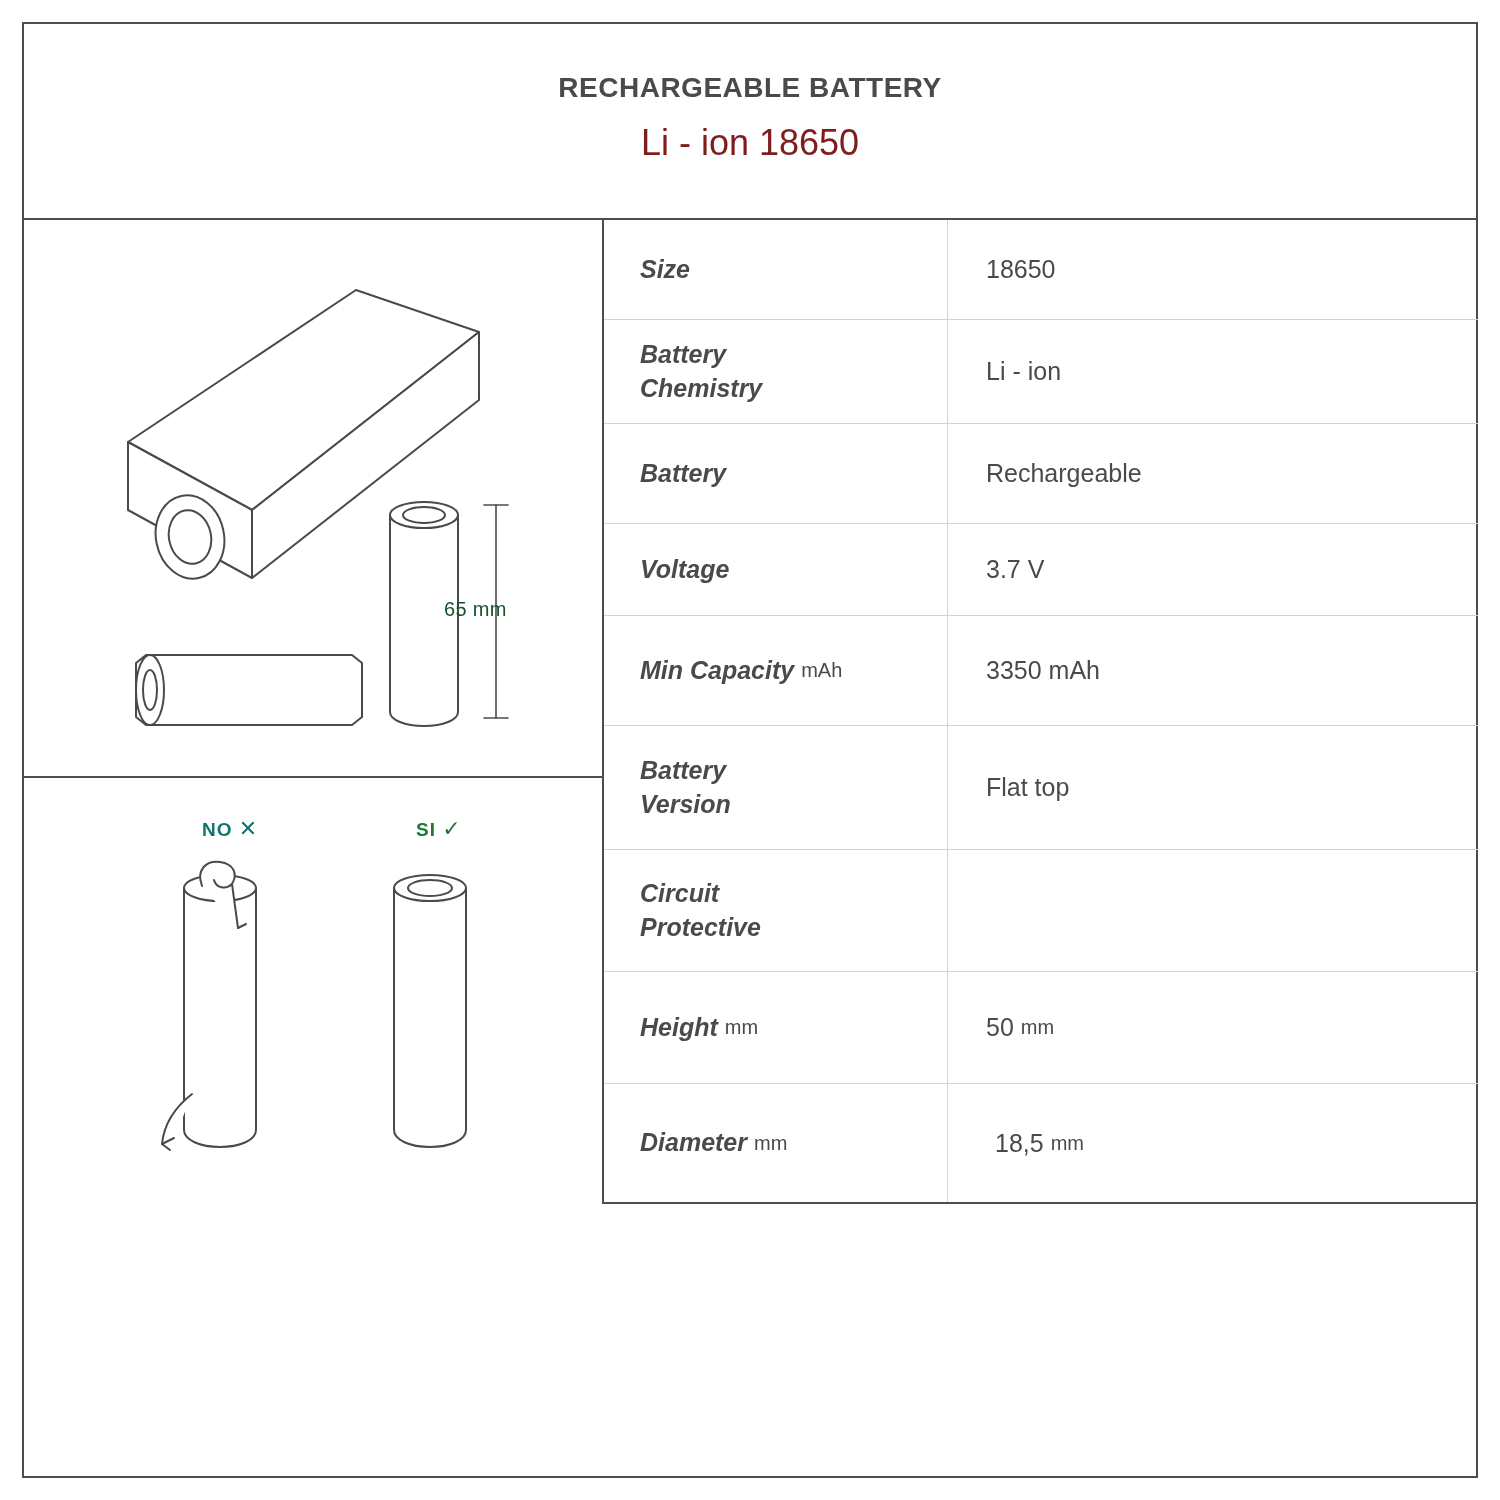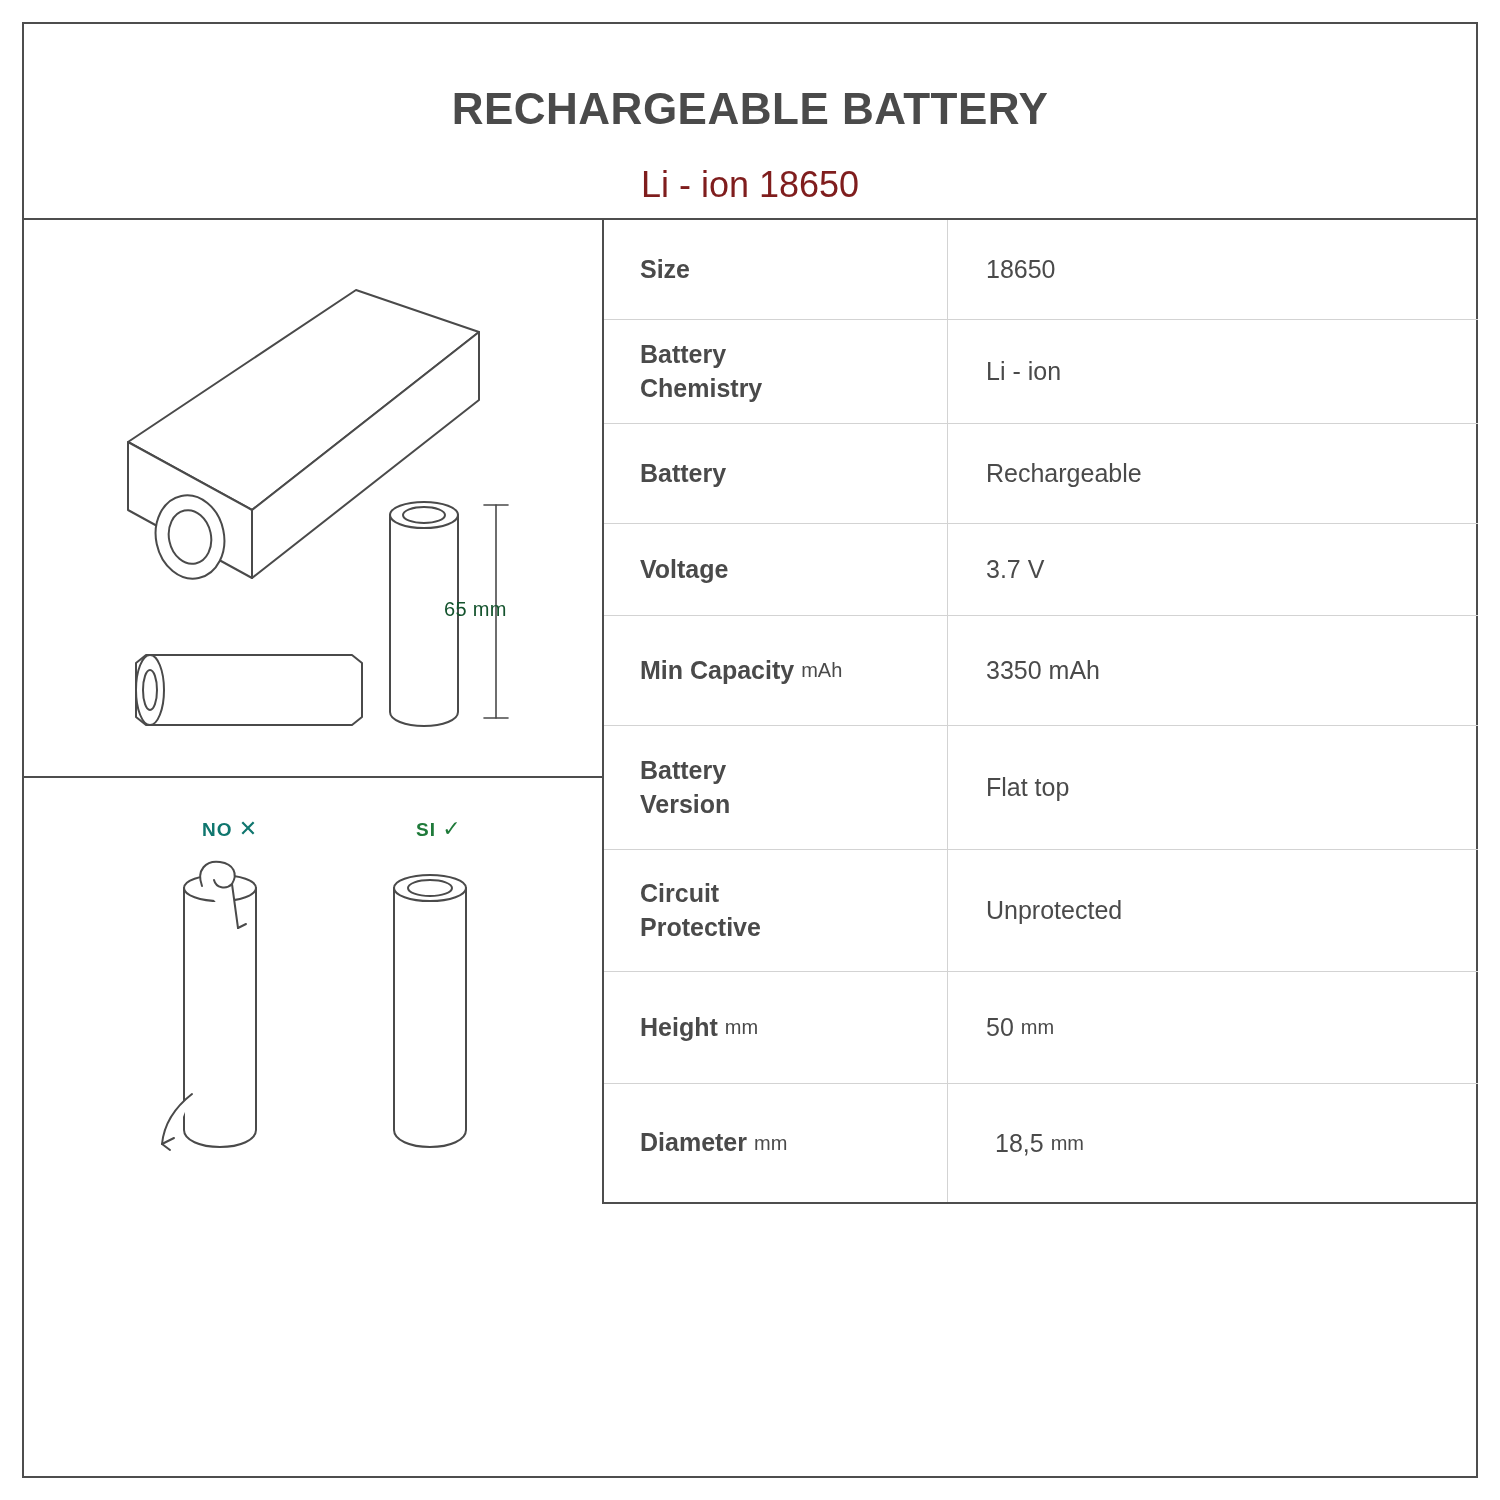--- a/index.html
+++ b/index.html
@@ -29,23 +29,23 @@
     position: absolute;
     left: 0;
     top: 0;
     width: 100%;
     height: 196px;
     border-bottom: 2px solid #4d4d4d;
     box-sizing: border-box;
     text-align: center;
   }
   .title {
-    margin: 16px;
+    margin: 4px;
     padding-top: 44px;
-    font-size: 44px;
+    font-size: 28px;
     font-weight: bold;
     letter-spacing: 0.5px;
     color: #4a4a4a;
   }
   .subtitle {
     margin: 0;
     padding-top: 14px;
     font-size: 36px;
     font-weight: normal;
     color: #7f1d1d;
@@ -132,21 +132,21 @@
     font-size: 25px;
     font-weight: normal;
     color: #4a4a4a;
   }
   .unit {
     font-size: 20px;
     font-weight: normal;
     margin-left: 7px;
     color: #4a4a4a;
   }
-  .key-lines { white-space: pre-line; }
+  .key-lines { white-space: pre-line; font-style: italic; }
 
   
   .footer {
     position: absolute;
     left: 0;
     top: 1180px;
     width: 100%;
     height: 272px;
   }
 </style>
@@ -276,23 +276,20 @@
       <div class="cell-val">
         <span>Flat top</span>
       </div>
     </div>
 
     <div class="row" style="height:122px">
       <div class="cell-key">
         <span class="key-lines">Circuit
 Protective</span>
       </div>
-      <div class="cell-val">
-        <span>Unprotected</span>
-      </div>
     </div>
 
     <div class="row" style="height:112px">
       <div class="cell-key">
         <span class="key-lines">Height</span>
         <span class="unit">mm</span>
       </div>
       <div class="cell-val">
         <span>50</span>
         <span class="unit">mm</span>

